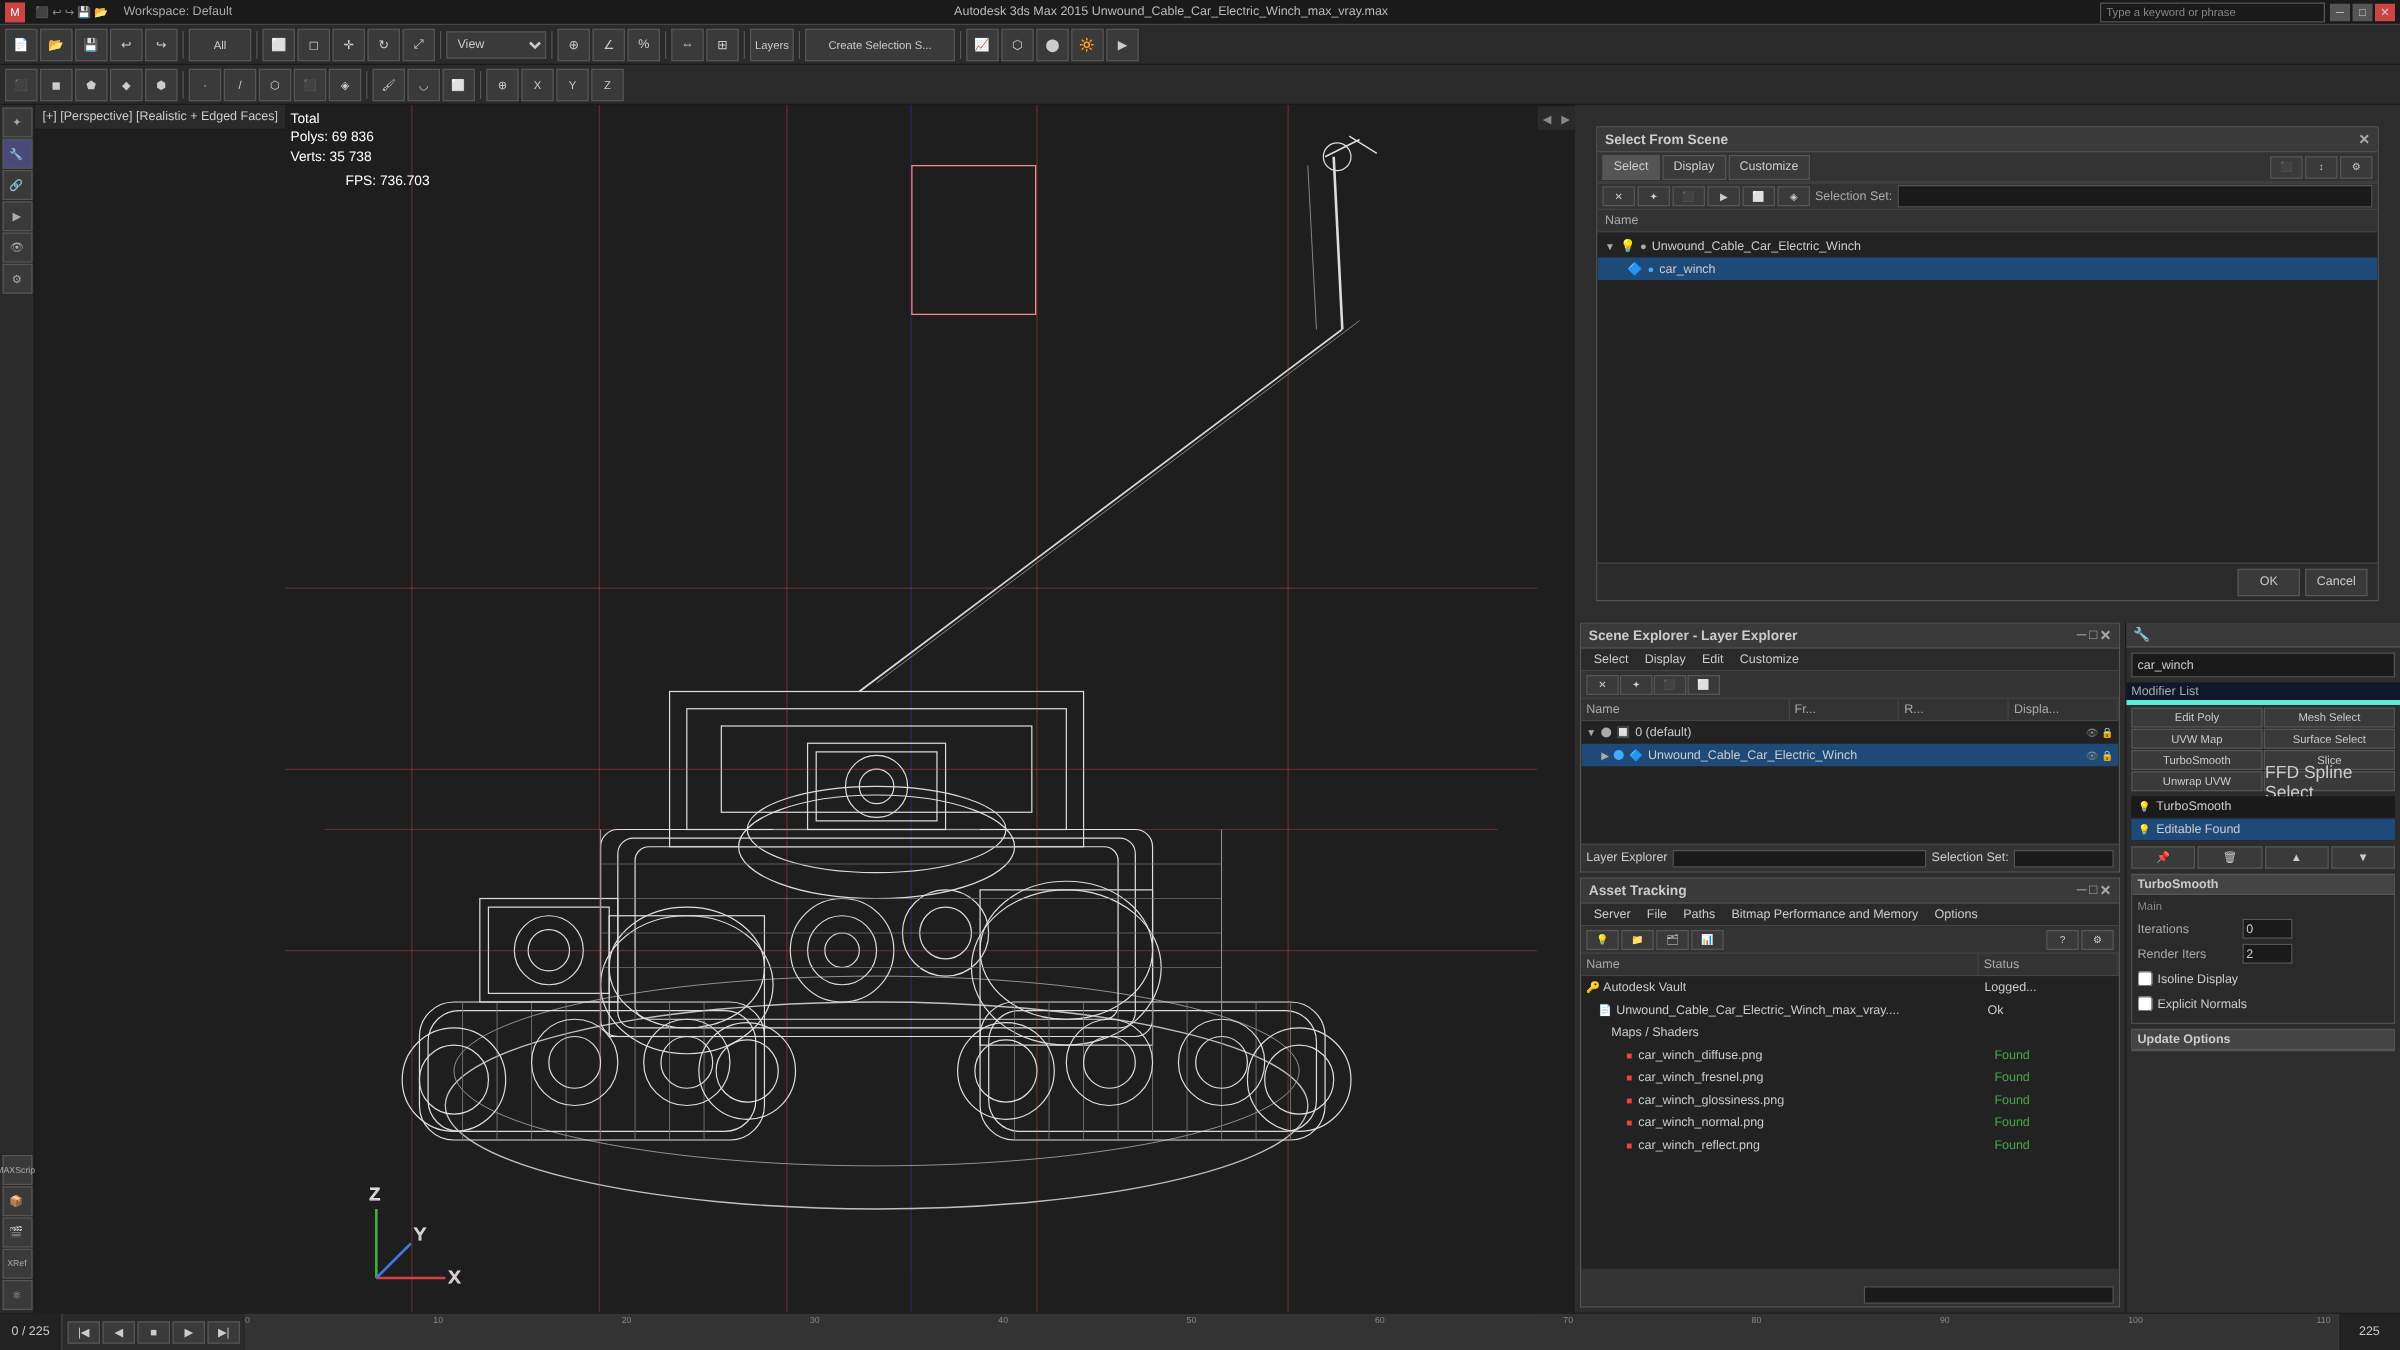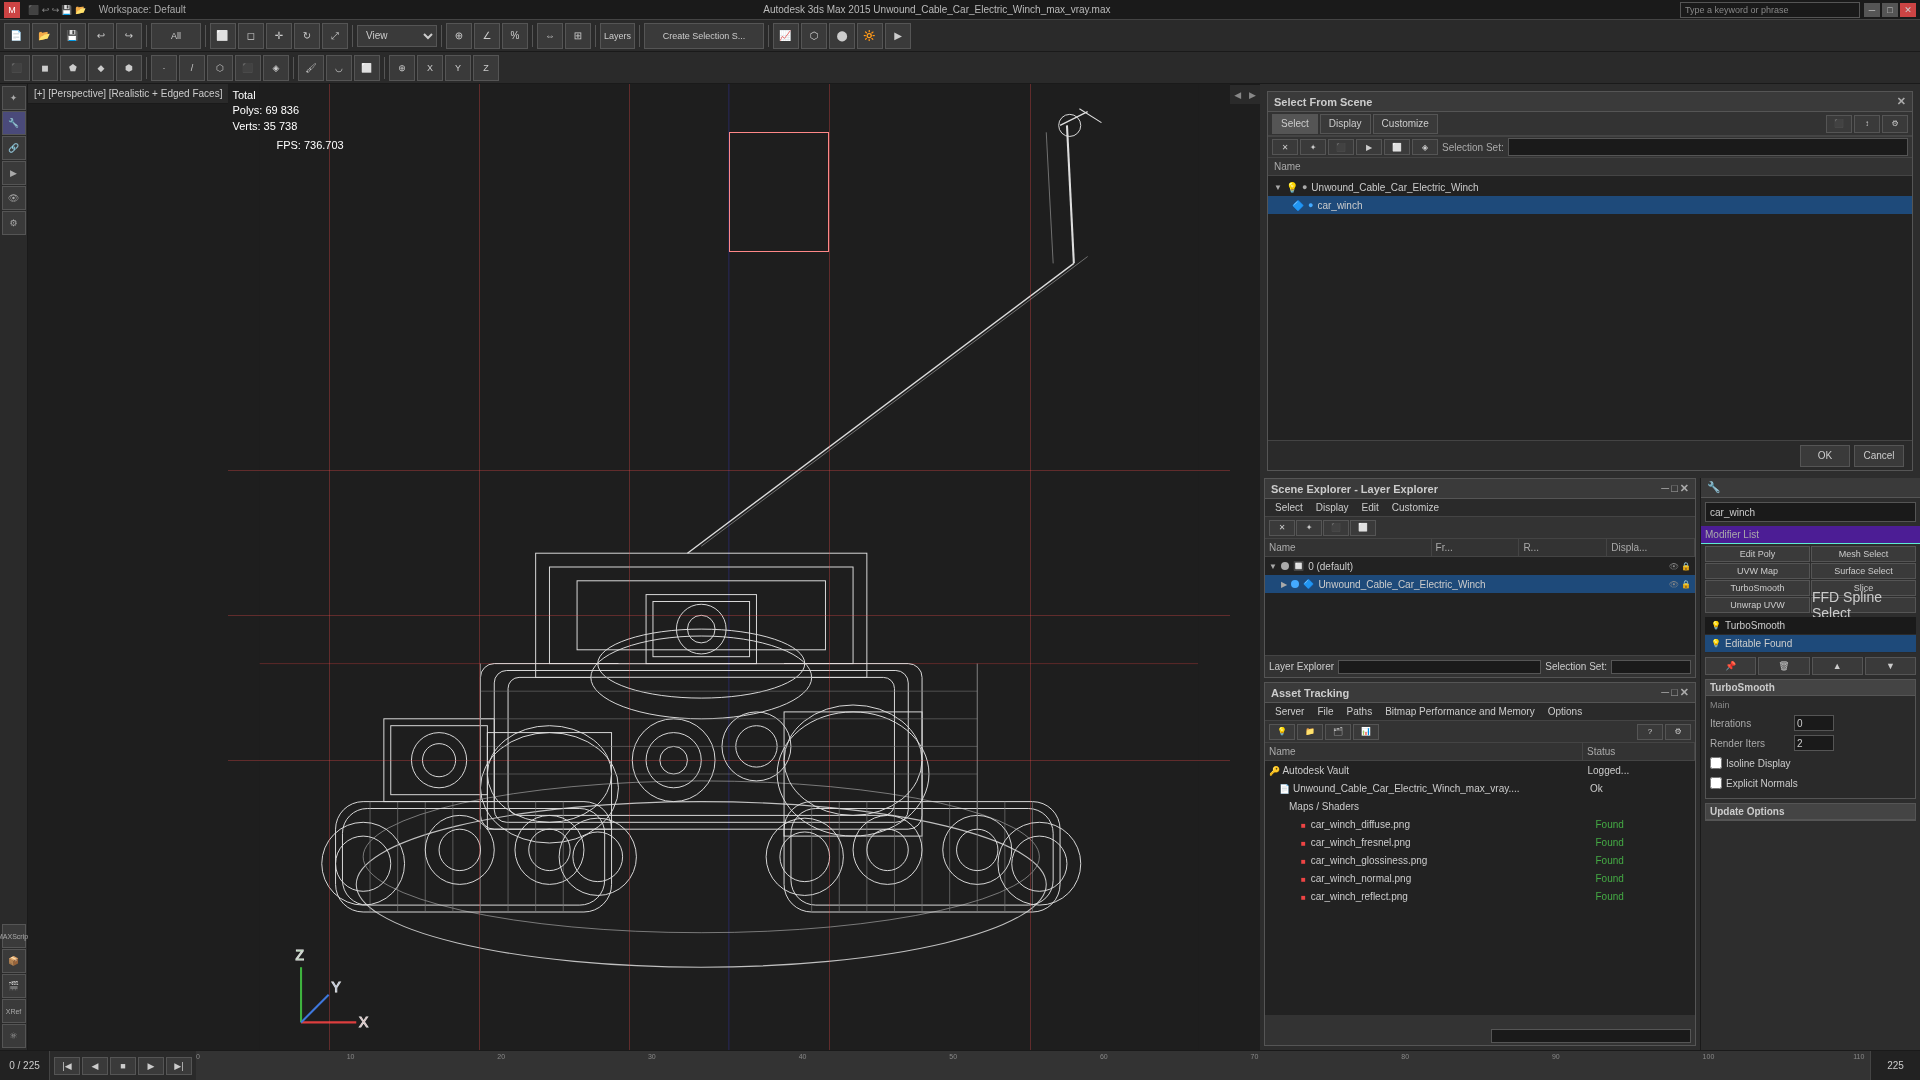--- a/index.html
+++ b/index.html
@@ -35,21 +35,21 @@
     #viewport-stats { position: absolute; top: 4px; left: 4px; color: #fff; font-size: 11px; line-height: 1.4; }
     #viewport-bottom { height: 20px; background: #2a2a2a; display: flex; align-items: center; padding: 0 4px; border-top: 1px solid #1a1a1a; }
 
     
     #scene-svg { width: 100%; height: 100%; }
 
     
     #right-panels { width: 680px; display: flex; flex-direction: column; background: #2d2d2d; }
 
     
-    #select-scene-panel { height: 380px; background: #2d2d2d; border: 1px solid #555; margin: 7px; display: flex; flex-direction: column; position: relative; }
+    #select-scene-panel { height: 380px; background: #2d2d2d; border: 1px solid #555; margin: 17px; display: flex; flex-direction: column; position: relative; }
     .panel-titlebar { height: 20px; background: #3a3a3a; display: flex; align-items: center; justify-content: space-between; padding: 0 6px; border-bottom: 1px solid #555; font-size: 11px; font-weight: bold; }
     .panel-close { cursor: pointer; color: #aaa; }
     .panel-toolbar { height: 24px; background: #333; display: flex; align-items: center; gap: 2px; padding: 0 4px; border-bottom: 1px solid #444; }
     .panel-tab { height: 20px; padding: 0 8px; background: #3a3a3a; border: 1px solid #555; font-size: 10px; cursor: pointer; display: flex; align-items: center; }
     .panel-tab.active { background: #555; }
     .panel-list-header { height: 18px; background: #333; padding: 0 6px; display: flex; align-items: center; border-bottom: 1px solid #444; font-size: 10px; color: #aaa; }
     .panel-list { flex: 1; overflow-y: auto; background: #222; padding: 2px 0; }
     .list-item { height: 18px; display: flex; align-items: center; padding: 0 6px; gap: 4px; font-size: 10px; cursor: pointer; }
     .list-item.selected { background: #1e4a7a; }
     .expand-arrow { color: #aaa; font-size: 8px; cursor: pointer; }
@@ -84,21 +84,21 @@
     .at-item .at-status { flex: 1; padding: 0 4px; }
     .at-item.indent1 .at-cell { padding-left: 12px; }
     .at-item.indent2 .at-cell { padding-left: 24px; }
     .at-item.indent3 .at-cell { padding-left: 36px; }
     .at-scrollbar { height: 12px; background: #333; }
 
     
     #modifier-panel { width: 220px; background: #2d2d2d; border-left: 1px solid #1a1a1a; display: flex; flex-direction: column; overflow-y: auto; flex-shrink: 0; }
     #modifier-panel .mod-header { height: 20px; background: #3a3a3a; display: flex; align-items: center; padding: 0 6px; font-size: 11px; font-weight: bold; border-bottom: 1px solid #555; }
     .mod-name-field { margin: 4px; background: #1a1a1a; border: 1px solid #555; height: 20px; display: flex; align-items: center; padding: 0 4px; font-size: 10px; color: #ccc; }
-    .mod-list-label { height: 18px; background: #4c1d95; padding: 0 4px; display: flex; align-items: center; font-size: 10px; color: #aaa; border-bottom: 1px solid #5eead4; text-align: center; }
+    .mod-list-label { height: 18px; background: #0f172a; padding: 0 4px; display: flex; align-items: center; font-size: 10px; color: #aaa; border-bottom: 4px solid #5eead4; text-align: center; }
     .mod-buttons-row { display: flex; gap: 2px; padding: 2px 4px; }
     .mod-btn { flex: 1; height: 18px; background: #3a3a3a; border: 1px solid #555; font-size: 9px; cursor: pointer; display: flex; align-items: center; justify-content: center; color: #ccc; }
     .mod-list { background: #1a1a1a; margin: 2px 4px; }
     .mod-item { height: 18px; display: flex; align-items: center; padding: 0 6px; font-size: 10px; cursor: pointer; border-bottom: 1px solid #2a2a2a; }
     .mod-item.selected { background: #1e4a7a; }
     .mod-shortcut { height: 18px; background: #3a3a3a; border: 1px solid #555; font-size: 9px; cursor: pointer; display: flex; align-items: center; justify-content: center; color: #ccc; }
     .mod-section { margin: 2px 4px; border: 1px solid #555; }
     .mod-section-header { height: 16px; background: #444; padding: 0 4px; display: flex; align-items: center; font-size: 10px; font-weight: bold; border-bottom: 1px solid #555; cursor: pointer; }
     .mod-section-content { padding: 4px; background: #2a2a2a; }
     .mod-row { display: flex; align-items: center; height: 18px; gap: 4px; font-size: 10px; margin-bottom: 2px; }

